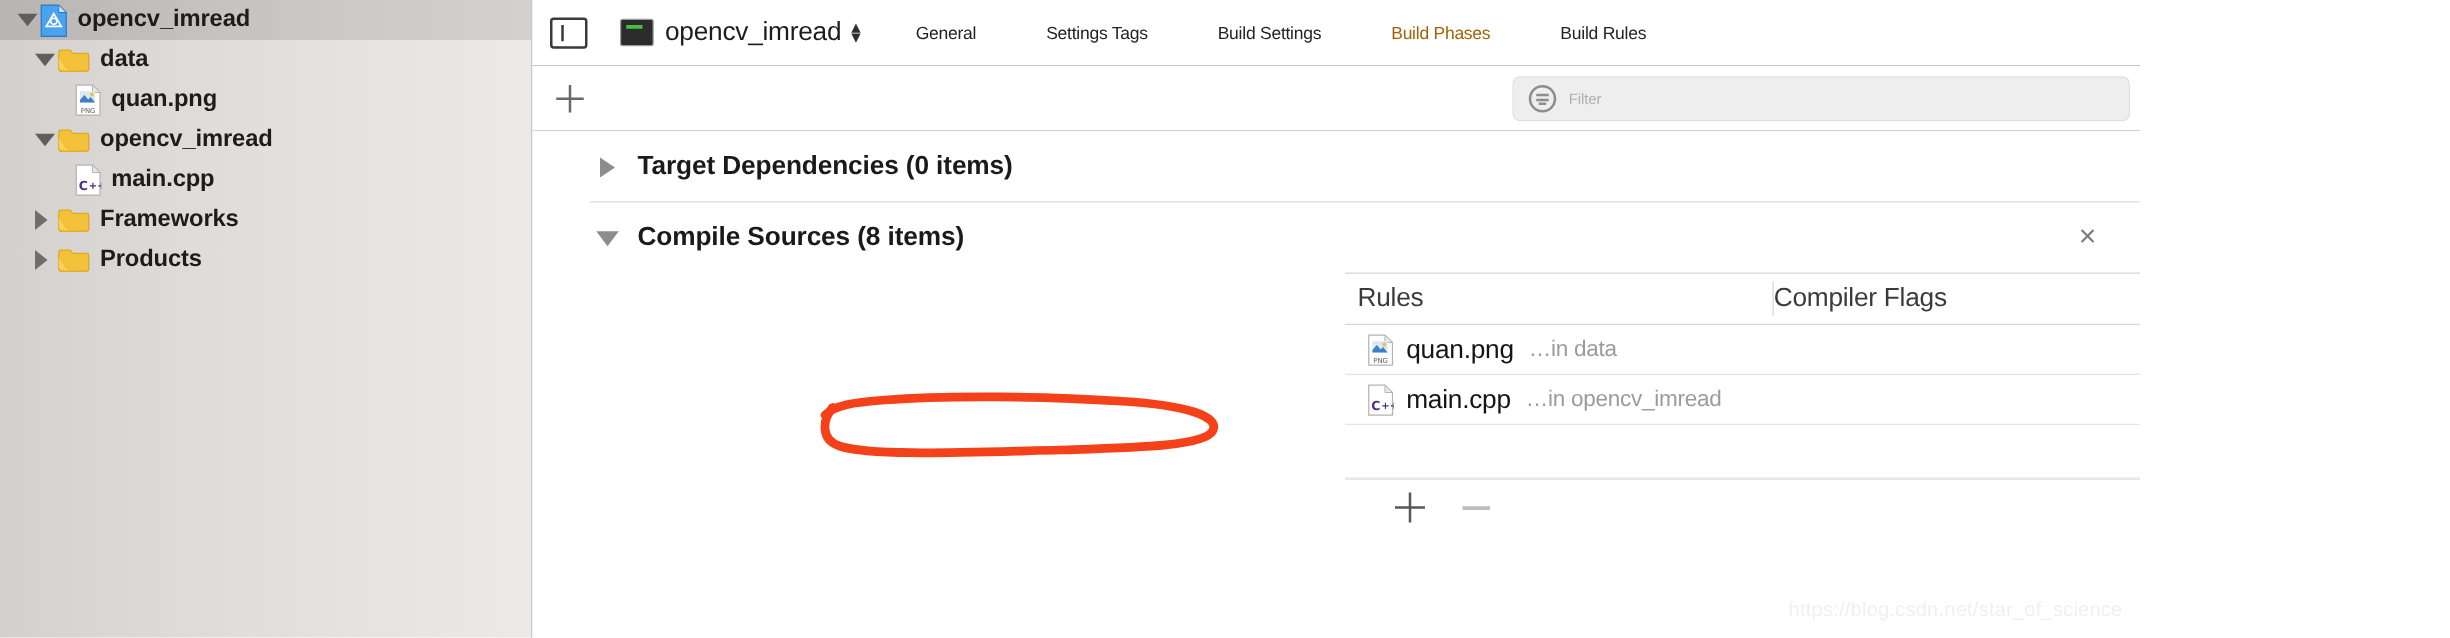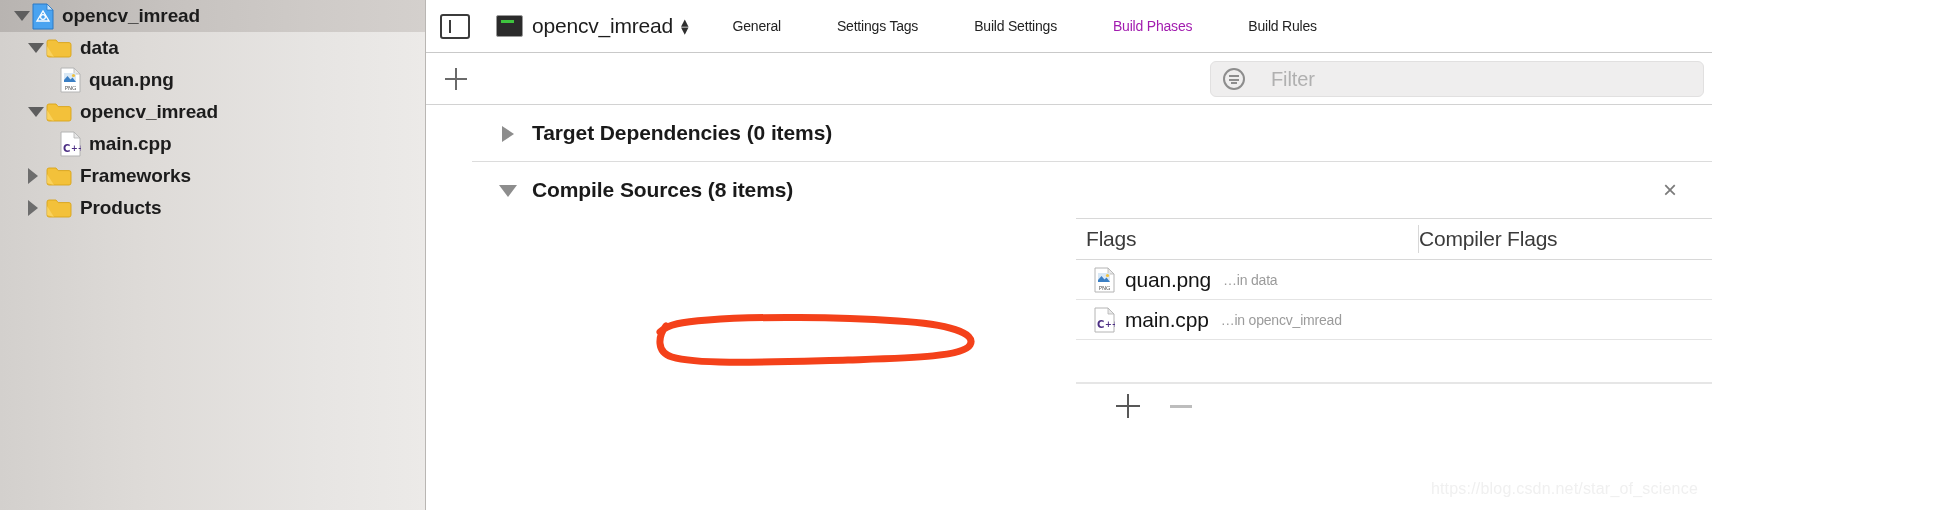--- a/index.html
+++ b/index.html
@@ -170,21 +170,21 @@
   }
   .stepper span { display: block; }
 
   .tab-item {
     font-size: 14px;
     color: #232323;
     margin-right: 56px;
     letter-spacing: -0.2px;
     white-space: nowrap;
   }
-  .tab-item.active { color: #a21caf; }
+  .tab-item.active { color: #a16207; }
   .tab-item.last { margin-right: 0; }
 
   
   .filterbar {
     height: 52px;
     flex: 0 0 52px;
     display: flex;
     align-items: center;
     background: #ffffff;
     border-bottom: 1px solid #d2d2d2;
@@ -232,42 +232,41 @@
     position: absolute;
     left: 4px;
     height: 2px;
     background: #8d8d8d;
     display: block;
   }
   .filter-icon i:nth-child(1) { top: 5px;  width: 10px; }
   .filter-icon i:nth-child(2) { top: 8.5px; width: 10px; }
   .filter-icon i:nth-child(3) { top: 12px; width: 6px; left: 6px; }
   .filter-placeholder {
-    font-size: 20px;
+    font-size: 12px;
     color: #b0b0b0;
     letter-spacing: -0.1px;
-    margin-left: 16px;
   }
 
   
   .phases {
     position: relative;
     flex: 1 1 auto;
     background: #ffffff;
     overflow: hidden;
   }
 
   .phase {
     position: relative;
   }
   .phase-header {
     display: flex;
     align-items: center;
     height: 56px;
-    padding-left: 72px;
+    padding-left: 50px;
     box-sizing: border-box;
     position: relative;
   }
   .phase-tri {
     width: 20px; height: 20px;
     flex: 0 0 20px;
     position: relative;
     margin-right: 14px;
   }
   .phase-tri.closed::before {
@@ -359,21 +358,21 @@
     flex: 0 0 294px;
     height: 100%;
   }
   .row-filename {
     font-size: 21px;
     color: #151515;
     margin-left: 10px;
     letter-spacing: -0.2px;
   }
   .row-location {
-    font-size: 14px;
+    font-size: 18px;
     color: #9b9b9b;
     margin-left: 12px;
     letter-spacing: -0.2px;
   }
 
   .table-footer-line {
     height: 2px;
     background: #e6e6e6;
     margin-left: 650px;
     margin-top: 42px;
@@ -560,21 +559,21 @@
 
       <div class="phase">
         <div class="phase-header">
           <span class="phase-tri open"></span>
           <span class="phase-title">Compile Sources (8 items)</span>
           <span class="phase-close">×</span>
         </div>
 
         <div class="table">
           <div class="table-head">
-            <div class="col-name">Flags</div>
+            <div class="col-name">Rules</div>
             <div class="col-flags">Compiler Flags</div>
           </div>
 
           <div class="table-row">
             <div class="row-name">
               <span class="icon-box">
                 <svg class="file-icon" viewBox="0 0 21 26" xmlns="http://www.w3.org/2000/svg">
                   <path d="M1 1h13l6 6v18H1z" fill="#ffffff" stroke="#b4b4b4" stroke-width="1"></path>
                   <path d="M14 1l6 6h-6z" fill="#e8e8e8" stroke="#b4b4b4" stroke-width="0.8"></path>
                   <rect x="4" y="6" width="12" height="9" fill="#d9e8f5"></rect>

